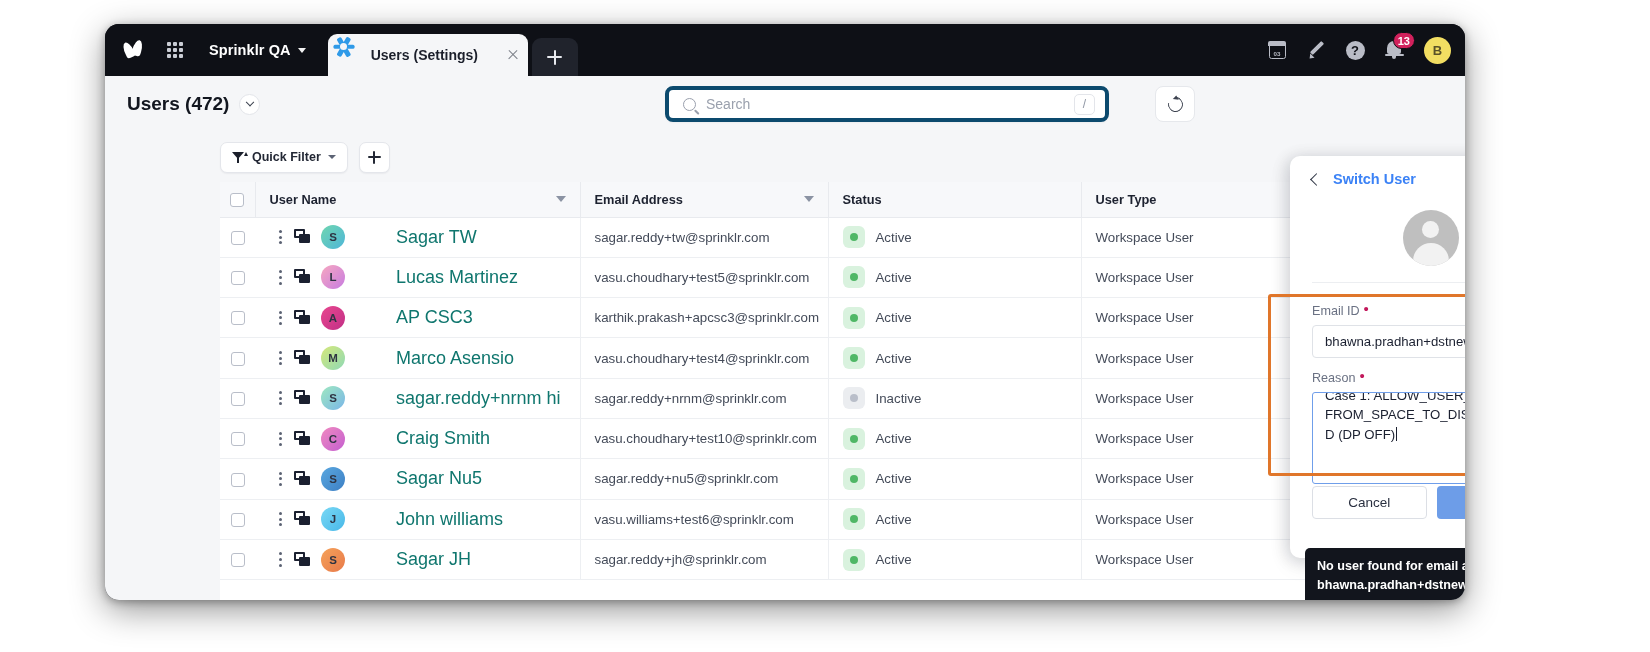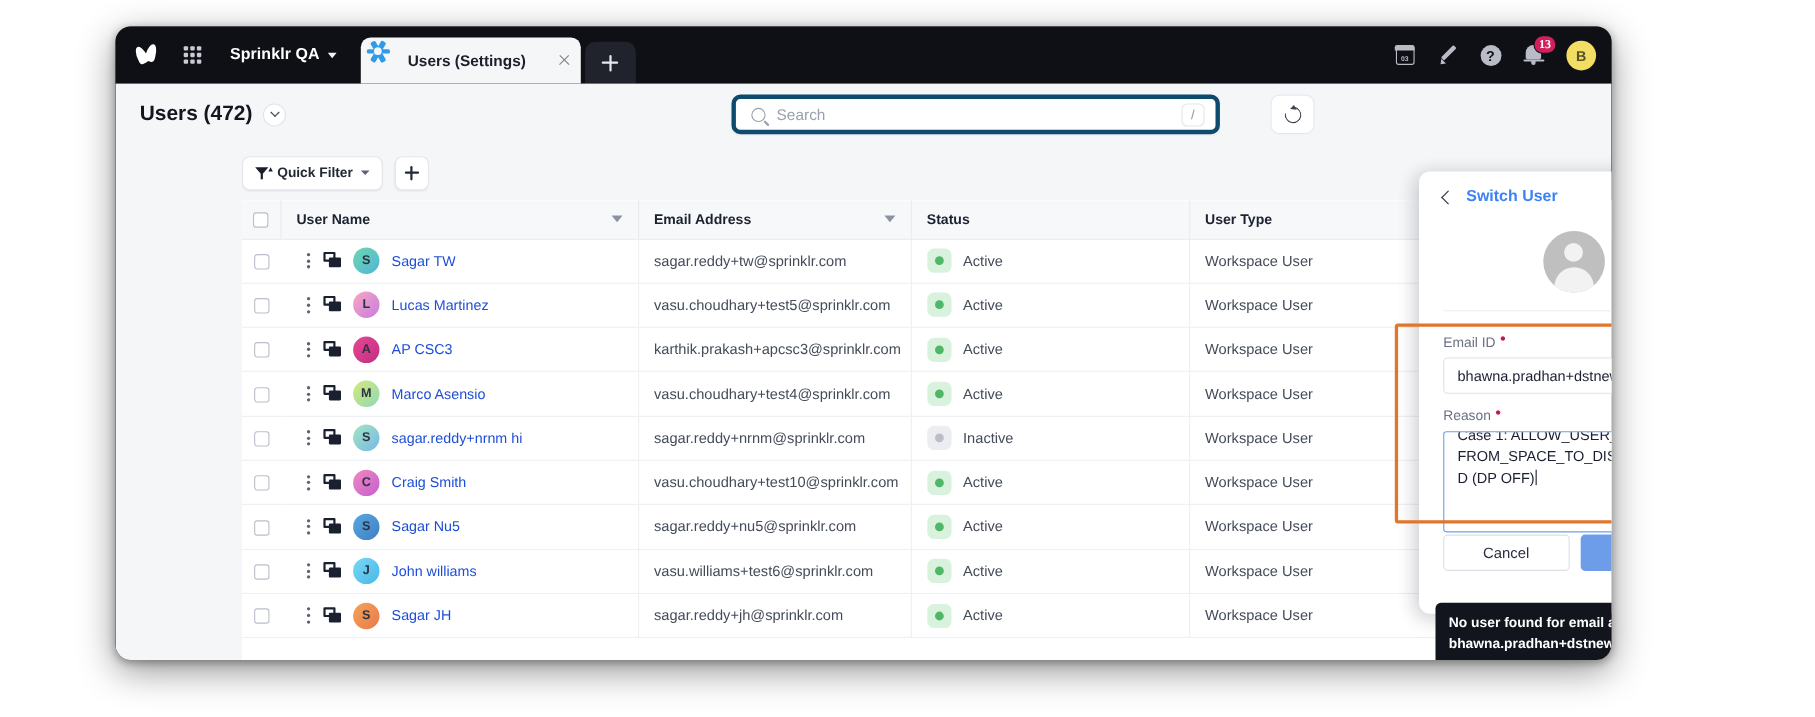--- a/index.html
+++ b/index.html
@@ -112,21 +112,21 @@
     width: 19px; height: 19px; border-radius: 50%; background: #b9bcc6;
     color: #0e1016; font-size: 13px; font-weight: bold; line-height: 19px; text-align: center;
   }
   .bellwrap { position: relative; width: 24px; height: 24px; }
   .bell { position: absolute; left: 4px; top: 3px; width: 14px; height: 13px; background: #b9bcc6; border-radius: 7px 7px 2px 2px; }
   .bell::before { content:""; position:absolute; left:-2.5px; bottom:-1.5px; width:19px; height:2px; background:#b9bcc6; border-radius:1px; }
   .bell::after { content:""; position:absolute; left:5px; bottom:-4.5px; width:4px; height:3.5px; background:#b9bcc6; border-radius:0 0 3px 3px; }
   .badge {
     position: absolute; right: -8px; top: -6px; min-width: 20px; height: 17px; padding: 0 4px;
     background: #d1215c; color: #fff; border-radius: 9px; font-size: 11px; font-weight: bold;
-    line-height: 17px; text-align: center; border: 1.5px solid #0e1016; font-family: Liberation Serif, serif;
+    line-height: 17px; text-align: center; border: 1.5px solid #0e1016;
   }
   .avatar-top {
     width: 27px; height: 27px; border-radius: 50%; background: #f2de62;
     color: #5a5228; font-size: 13px; font-weight: bold; display: flex; align-items: center; justify-content: center;
   }
 
   
   .content { position: relative; height: 524px; background: #f5f6f8; }
 
   .pagehead { height: 56px; display: flex; align-items: center; padding: 0 0 0 22px; position: relative; }
@@ -224,21 +224,21 @@
   .winico { width: 30px; flex: none; position: relative; height: 16px; }
   .winico i {
     position: absolute; display: block; border: 2px solid #1b2030; border-radius: 1px; background: #fff;
   }
   .winico i.w1 { left: 3px; top: 0px; width: 11px; height: 9px; }
   .winico i.w2 { left: 8px; top: 5px; width: 11px; height: 9px; background: #1b2030; }
   .ava {
     width: 24px; height: 24px; border-radius: 50%; flex: none; margin-right: 11px;
     color: #2e3342; font-size: 11.5px; font-weight: bold; display: flex; align-items: center; justify-content: center;
   }
-  .uname { font-size: 13px; color: #1d4ed8; overflow: hidden; text-overflow: ellipsis; }
+  .uname { font-size: 18px; color: #0f766e; overflow: hidden; text-overflow: ellipsis; margin-left: 40px; }
 
   .status-cell { display: flex; align-items: center; gap: 11px; }
   .st-chip { width: 22px; height: 22px; border-radius: 6px; display: flex; align-items: center; justify-content: center; flex: none; }
   .st-chip.on { background: #d9f2de; }
   .st-chip.off { background: #ebedf0; }
   .st-dot { width: 8px; height: 8px; border-radius: 50%; }
   .st-chip.on .st-dot { background: #4fb766; }
   .st-chip.off .st-dot { background: #b9bec9; }
 
   

